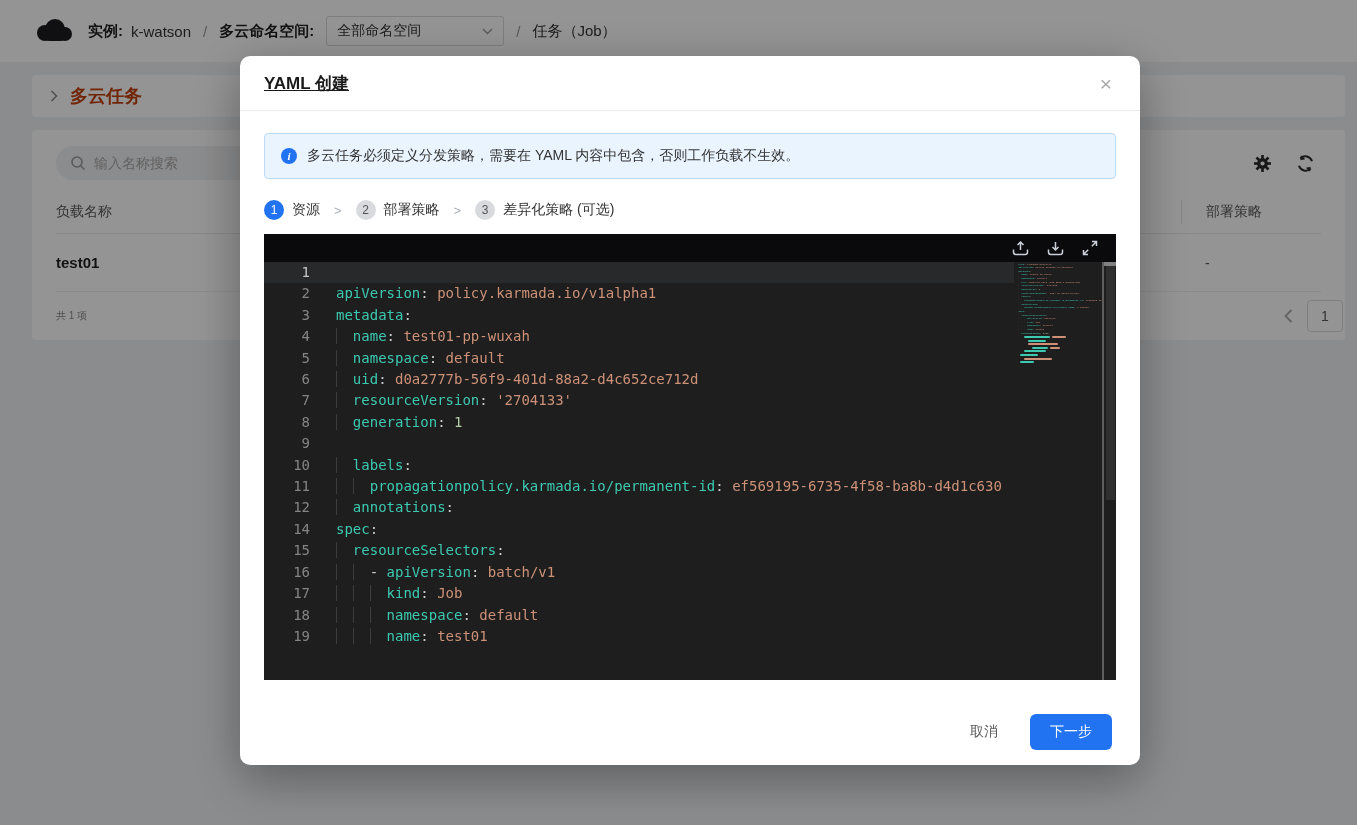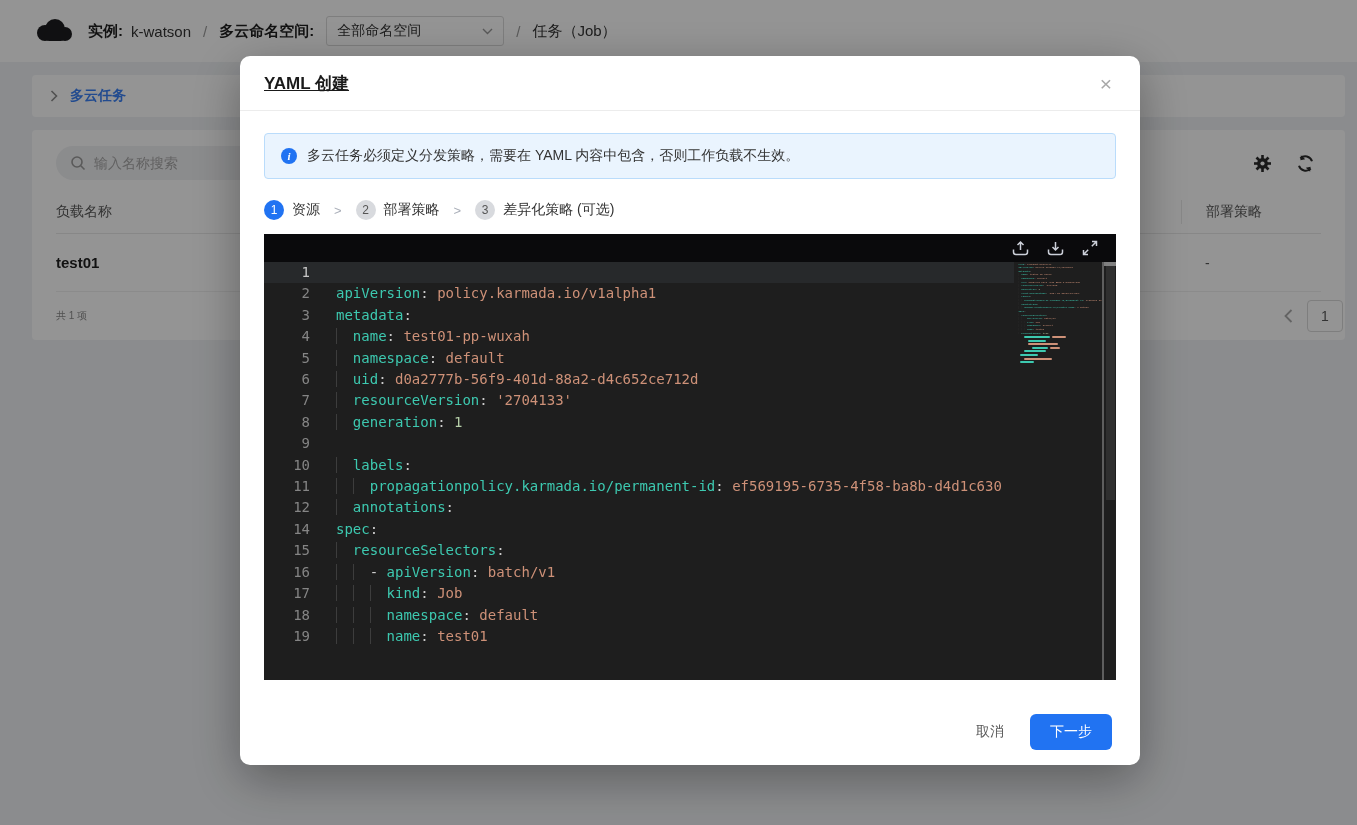--- a/index.html
+++ b/index.html
@@ -14,21 +14,21 @@
   .hdr-sep { color:#9a9a9a; font-size:15px; margin:0 12px; }
   .hdr-select { width:178px; height:30px; border:1px solid #d9d9d9; border-radius:3px;
     display:flex; align-items:center; justify-content:space-between; padding:0 10px;
     font-size:14px; color:#333; background:#fff; margin-left:4px; cursor:pointer; }
   .hdr-select svg { flex:none; }
 
   .page-body { height:706px; padding:13px 12px 0 32px; background:#f0f2f5; position:relative; }
   .panel-card { height:42px; background:#fff; border-radius:4px; display:flex; align-items:center;
     padding:0 18px; margin-bottom:13px; cursor:pointer; }
   .panel-card svg { margin-right:12px; }
-  .panel-title { font-size:14px; font-weight:700; color:#3b82f6; }
+  .panel-title { font-size:18px; font-weight:700; color:#c2410c; }
 
   .table-card { background:#fff; border-radius:4px; padding:16px 24px 0; }
   .toolbar-row { display:flex; align-items:center; justify-content:space-between; margin-bottom:10px; }
   .search-box { width:256px; height:34px; background:#f0f1f3; border-radius:17px;
     display:flex; align-items:center; padding:0 14px; }
   .search-box svg { margin-right:8px; flex:none; }
   .search-box input { border:none; outline:none; background:transparent; font-size:14px;
     color:#333; width:100%; font-family:inherit; }
   .search-box input::placeholder { color:#a8a8a8; }
   .toolbar-icons { display:flex; align-items:center; gap:24px; padding-right:6px; }
@@ -97,21 +97,21 @@
     font-family:"DejaVu Sans Mono",monospace; font-size:14px; line-height:21.4px; }
   .mini-extra { position:absolute; left:0; top:74px; width:100%; }
   .mr { display:flex; gap:2px; height:2px; margin-bottom:1.6px; }
   .mr span { height:2px; border-radius:1px; display:block; }
 
   .vsb { width:14px; flex:none; position:relative; border-left:2px solid rgba(200,200,200,0.38); cursor:pointer; }
   .vsb-topbar { position:absolute; top:0; left:0; right:0; height:4px; background:#8f8f8f; opacity:0.85; }
   .vsb-thumb { position:absolute; top:0; left:2px; right:1px; height:238px; background:rgba(130,130,130,0.18); }
 
   .modal-footer { height:84px; flex:none; display:flex; align-items:center; justify-content:flex-end;
-    gap:20px; padding:18px 28px 0; }
+    gap:26px; padding:18px 28px 0; }
   .btn-cancel { font-size:14px; color:#595959; background:none; border:none; cursor:pointer;
     font-family:inherit; padding:8px 6px; }
   .btn-next { font-size:14px; color:#fff; background:#2173f2; border:none; border-radius:6px;
     padding:0 20px; height:36px; cursor:pointer; font-family:inherit; }
 </style>
 </head>
 <body>
 
 <div class="app-header">
   <svg class="cloud-logo" viewBox="0 0 42 30">

